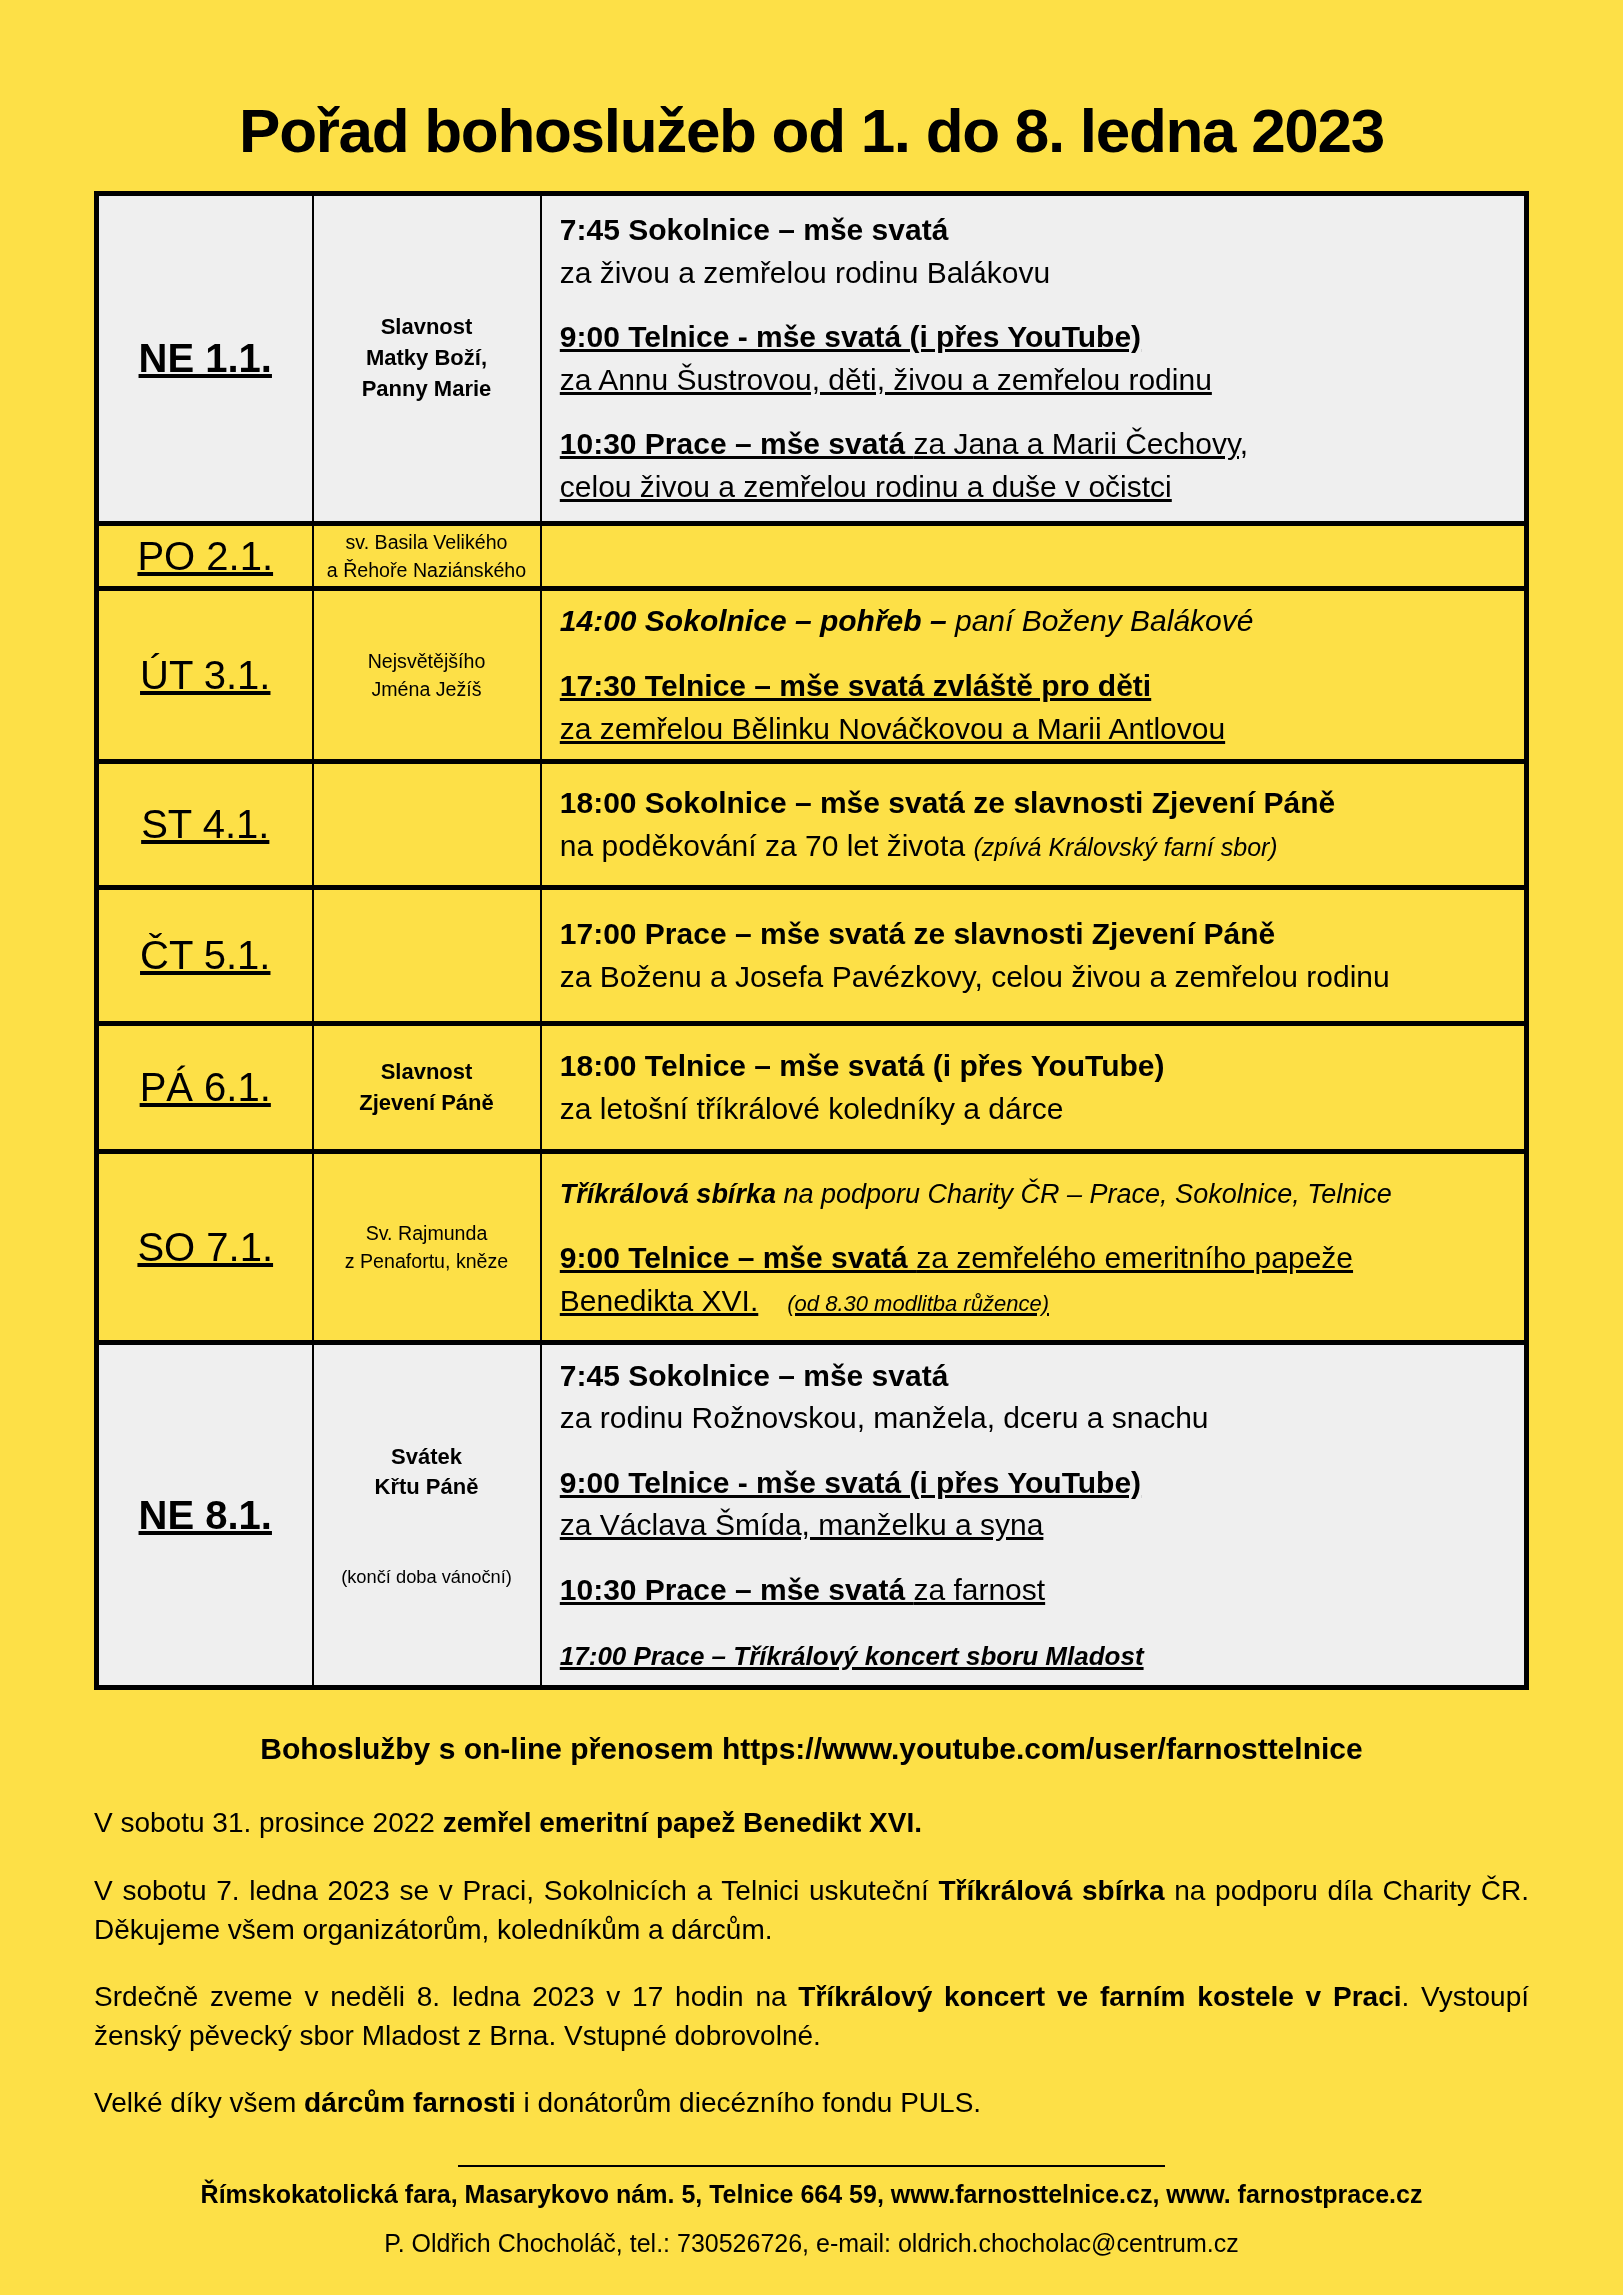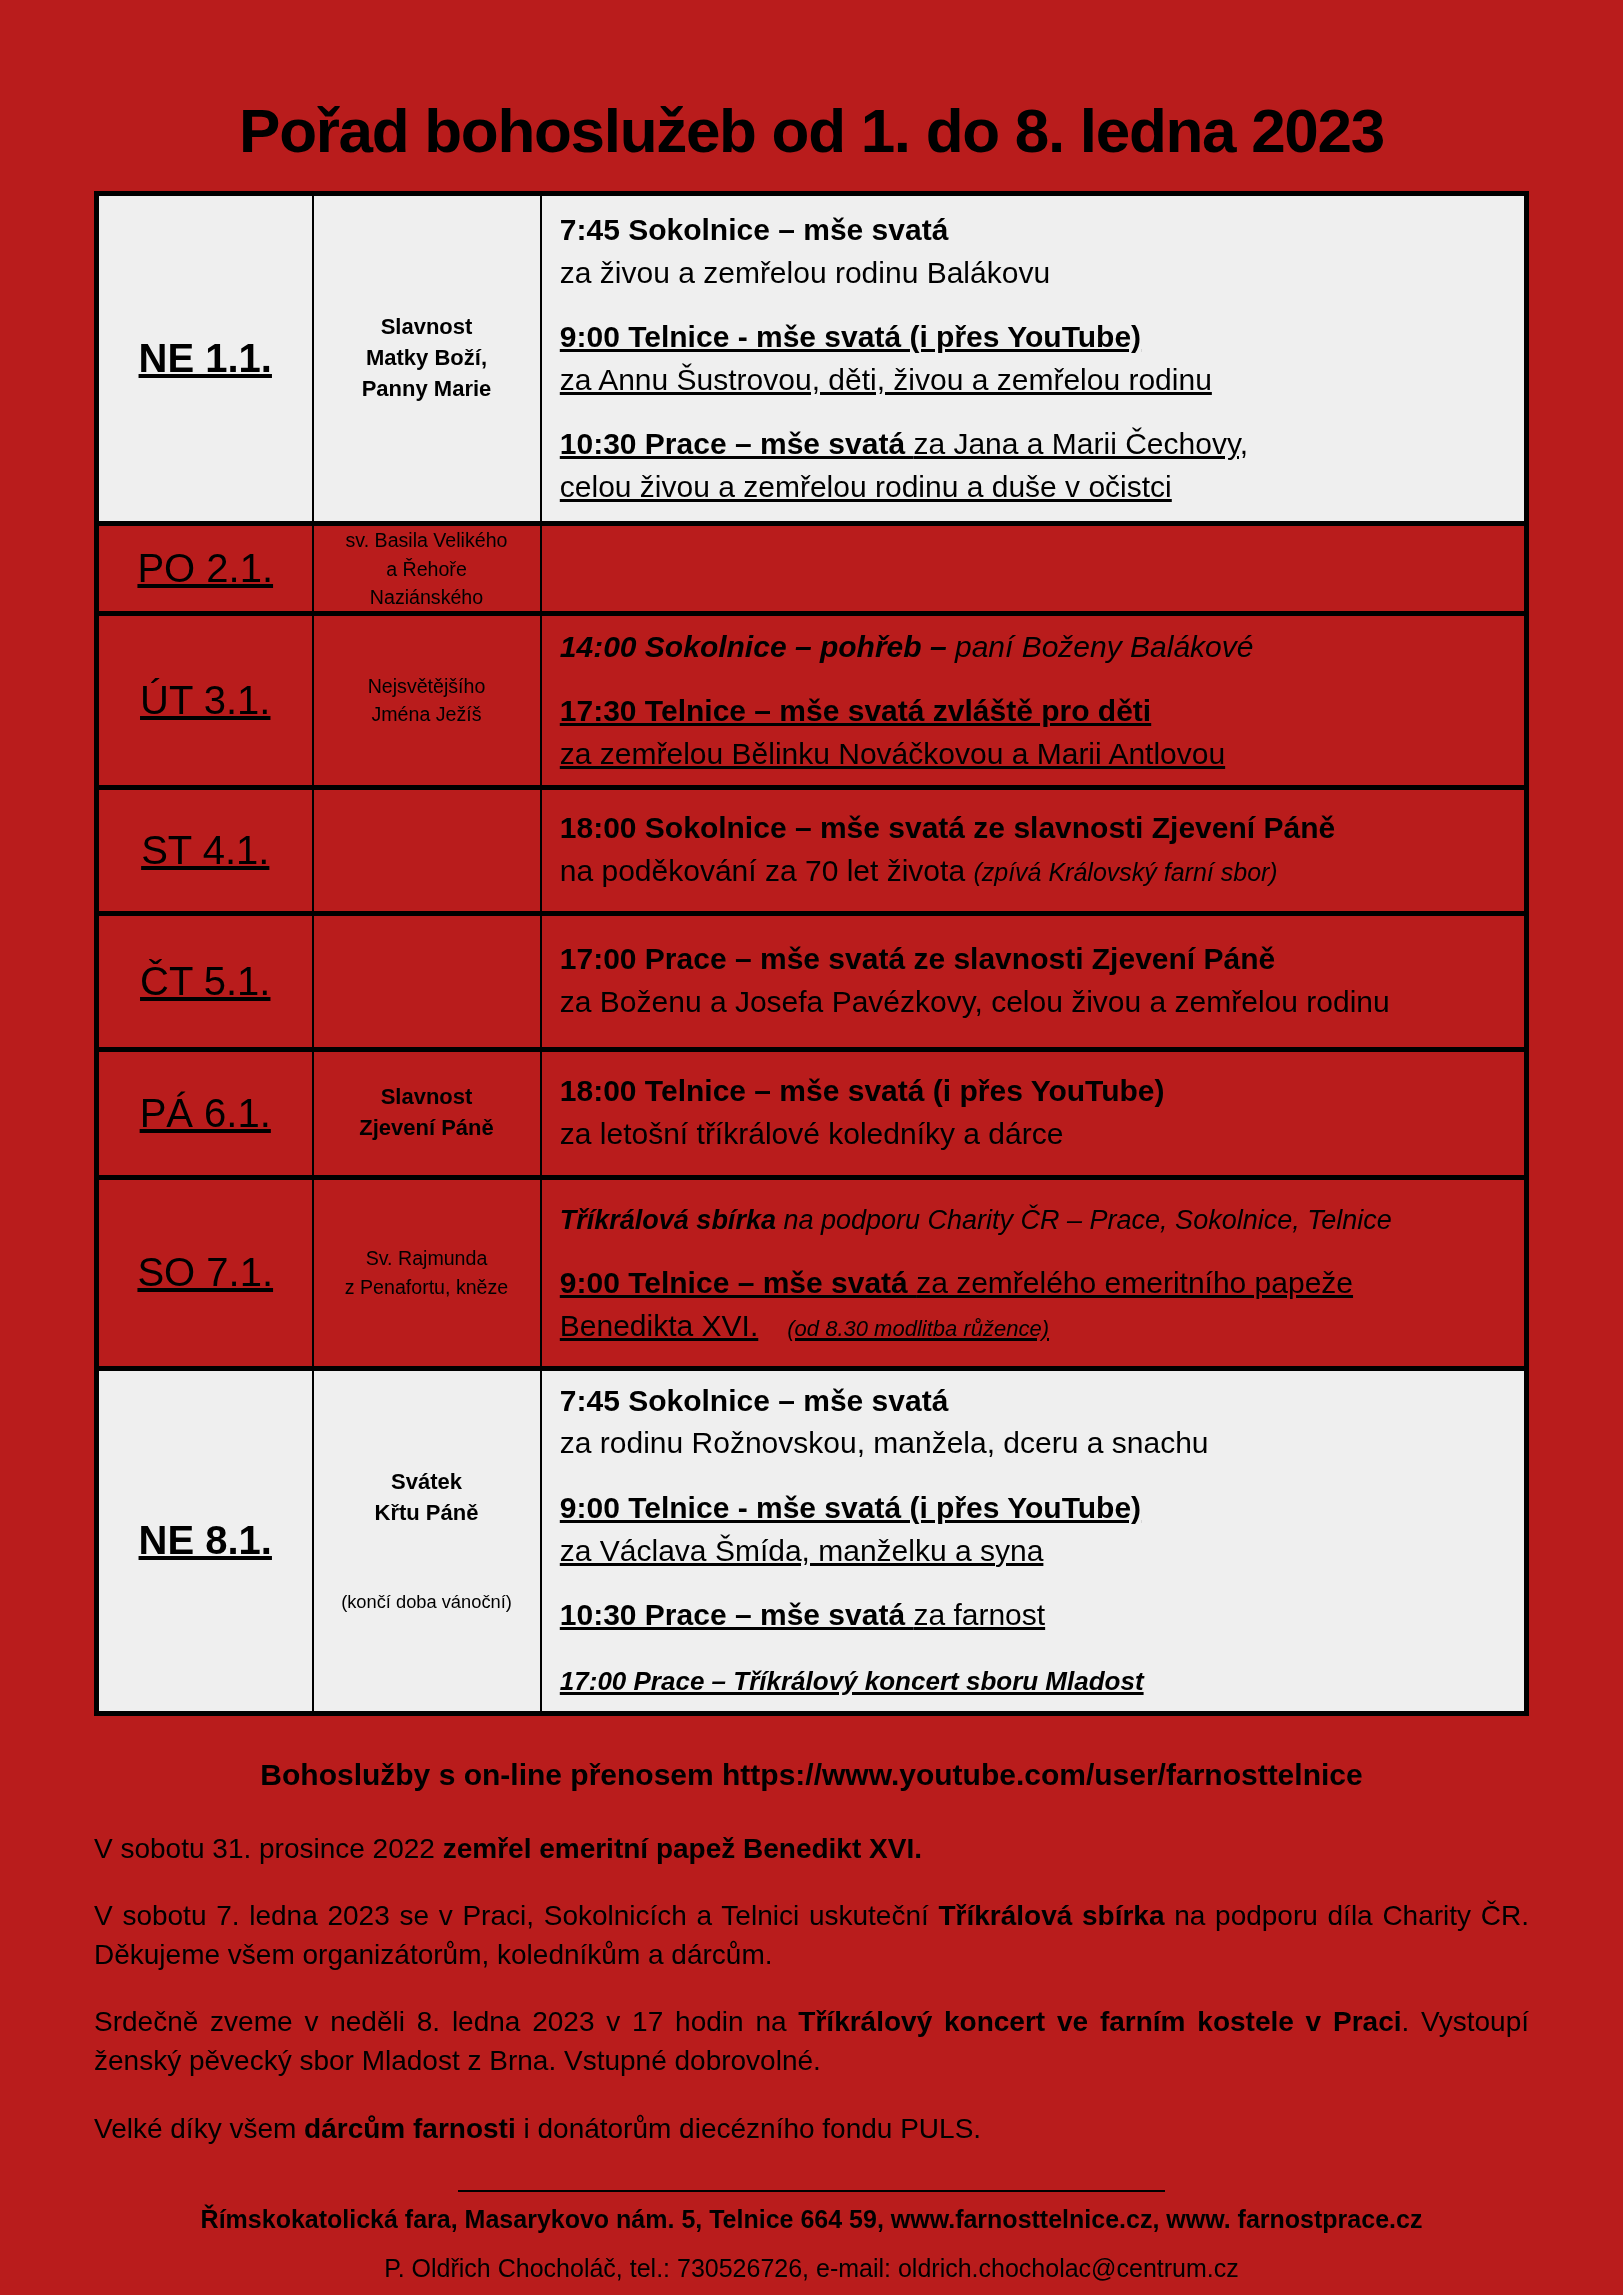--- a/index.html
+++ b/index.html
@@ -1,21 +1,21 @@
 <!DOCTYPE html>
 <html lang="cs" style="font-size:10.5px"><head>
 <meta charset="utf-8">
 <style>
   * { box-sizing: border-box; }
   html, body { margin: 0; padding: 0; background: #ffffff; }
   .page {
     width: 1623px;
     height: 2295px;
     overflow: hidden;
-    background: #b91c1c;
+    background: #fde047;
     color: #000;
     font-family: "Liberation Sans", sans-serif;
     padding: 97px 94px 0 94px;
   }
   .title {
     font-size: 62px;
     font-weight: bold;
     text-align: center;
     letter-spacing: -1.3px;
     line-height: 1.1;
@@ -39,21 +39,21 @@
   tr.r1 { height: 65px; }
   tr.r2 { height: 169px; }
   tr.r3 { height: 126px; }
   tr.r4 { height: 136px; }
   tr.r5 { height: 128px; }
   tr.r6 { height: 191px; }
   tr.r7 { height: 330px; }
   tr.sun td { background: #efefef; }
   td.day { text-align: center; font-size: 40px; text-decoration: underline; }
   tr.sun td.day { font-weight: bold; }
-  td.feast { text-align: center; padding: 0 15px; }
+  td.feast { text-align: center; padding: 0 2px; }
   .fsm .fl { font-size: 19.6px; line-height: 1.45; }
   .fb .fl  { font-size: 22px; font-weight: bold; line-height: 1.4; }
   .fnote { font-size: 18.3px; margin-top: 62px; line-height: 1.3; }
   td.content { padding: 9.2px 18.3px; font-size: 30px; line-height: 1.42; text-align: left; }
   .entry + .entry { margin-top: 22px; text-decoration: underline; }
   .b  { font-weight: bold; }
   .i  { font-style: italic; }
   .bi { font-weight: bold; font-style: italic; }
   .sm-i { font-size: 25px; font-style: italic; }
   .xs-i { font-size: 22px; font-style: italic; }

